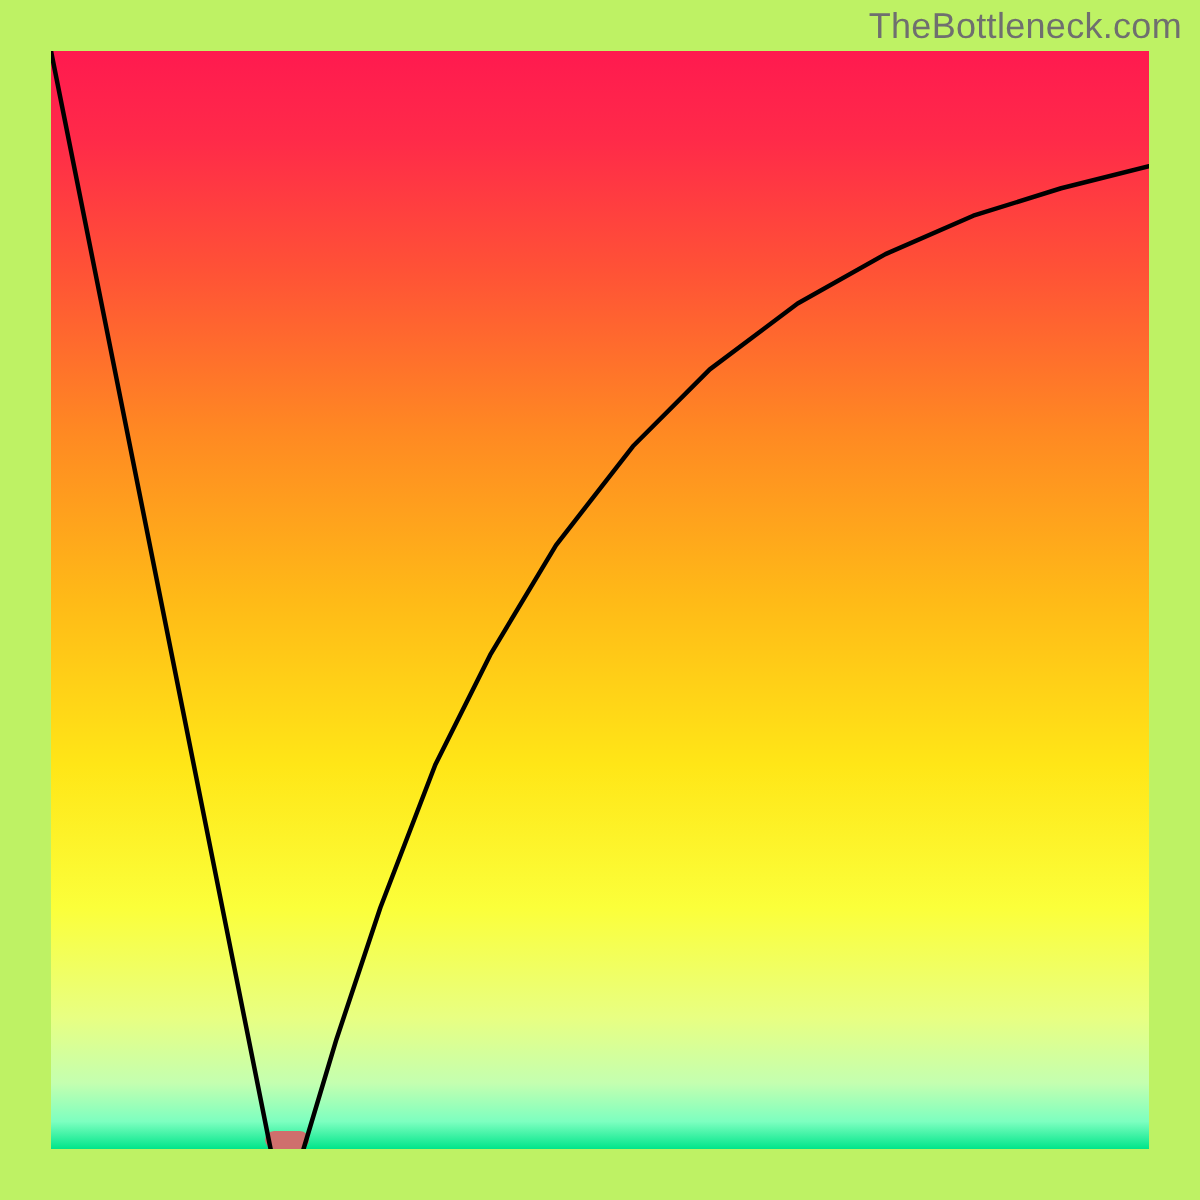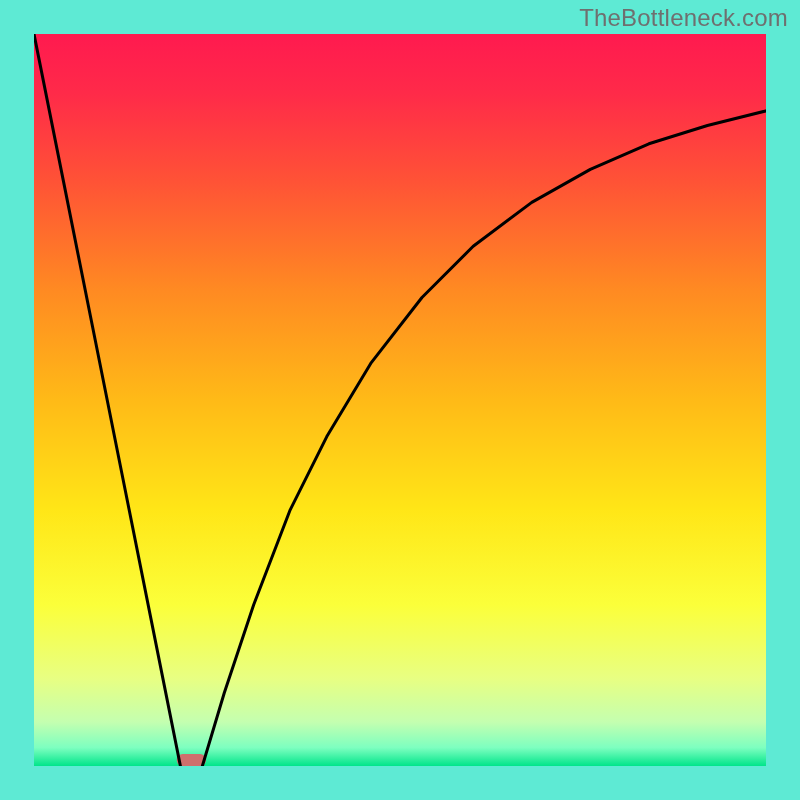--- a/index.html
+++ b/index.html
@@ -8,21 +8,21 @@
     width: 800px;
     height: 800px;
     background: #000;
     overflow: hidden;
     font-family: Arial, Helvetica, sans-serif;
   }
   .frame {
     position: relative;
     width: 800px;
     height: 800px;
-    background: #5eead4;
+    background: #bef264;
     text-decoration: underline;
   }
   .plot {
     position: absolute;
     left: 34px;
     top: 34px;
     width: 732px;
     height: 732px;
   }
   .watermark {

